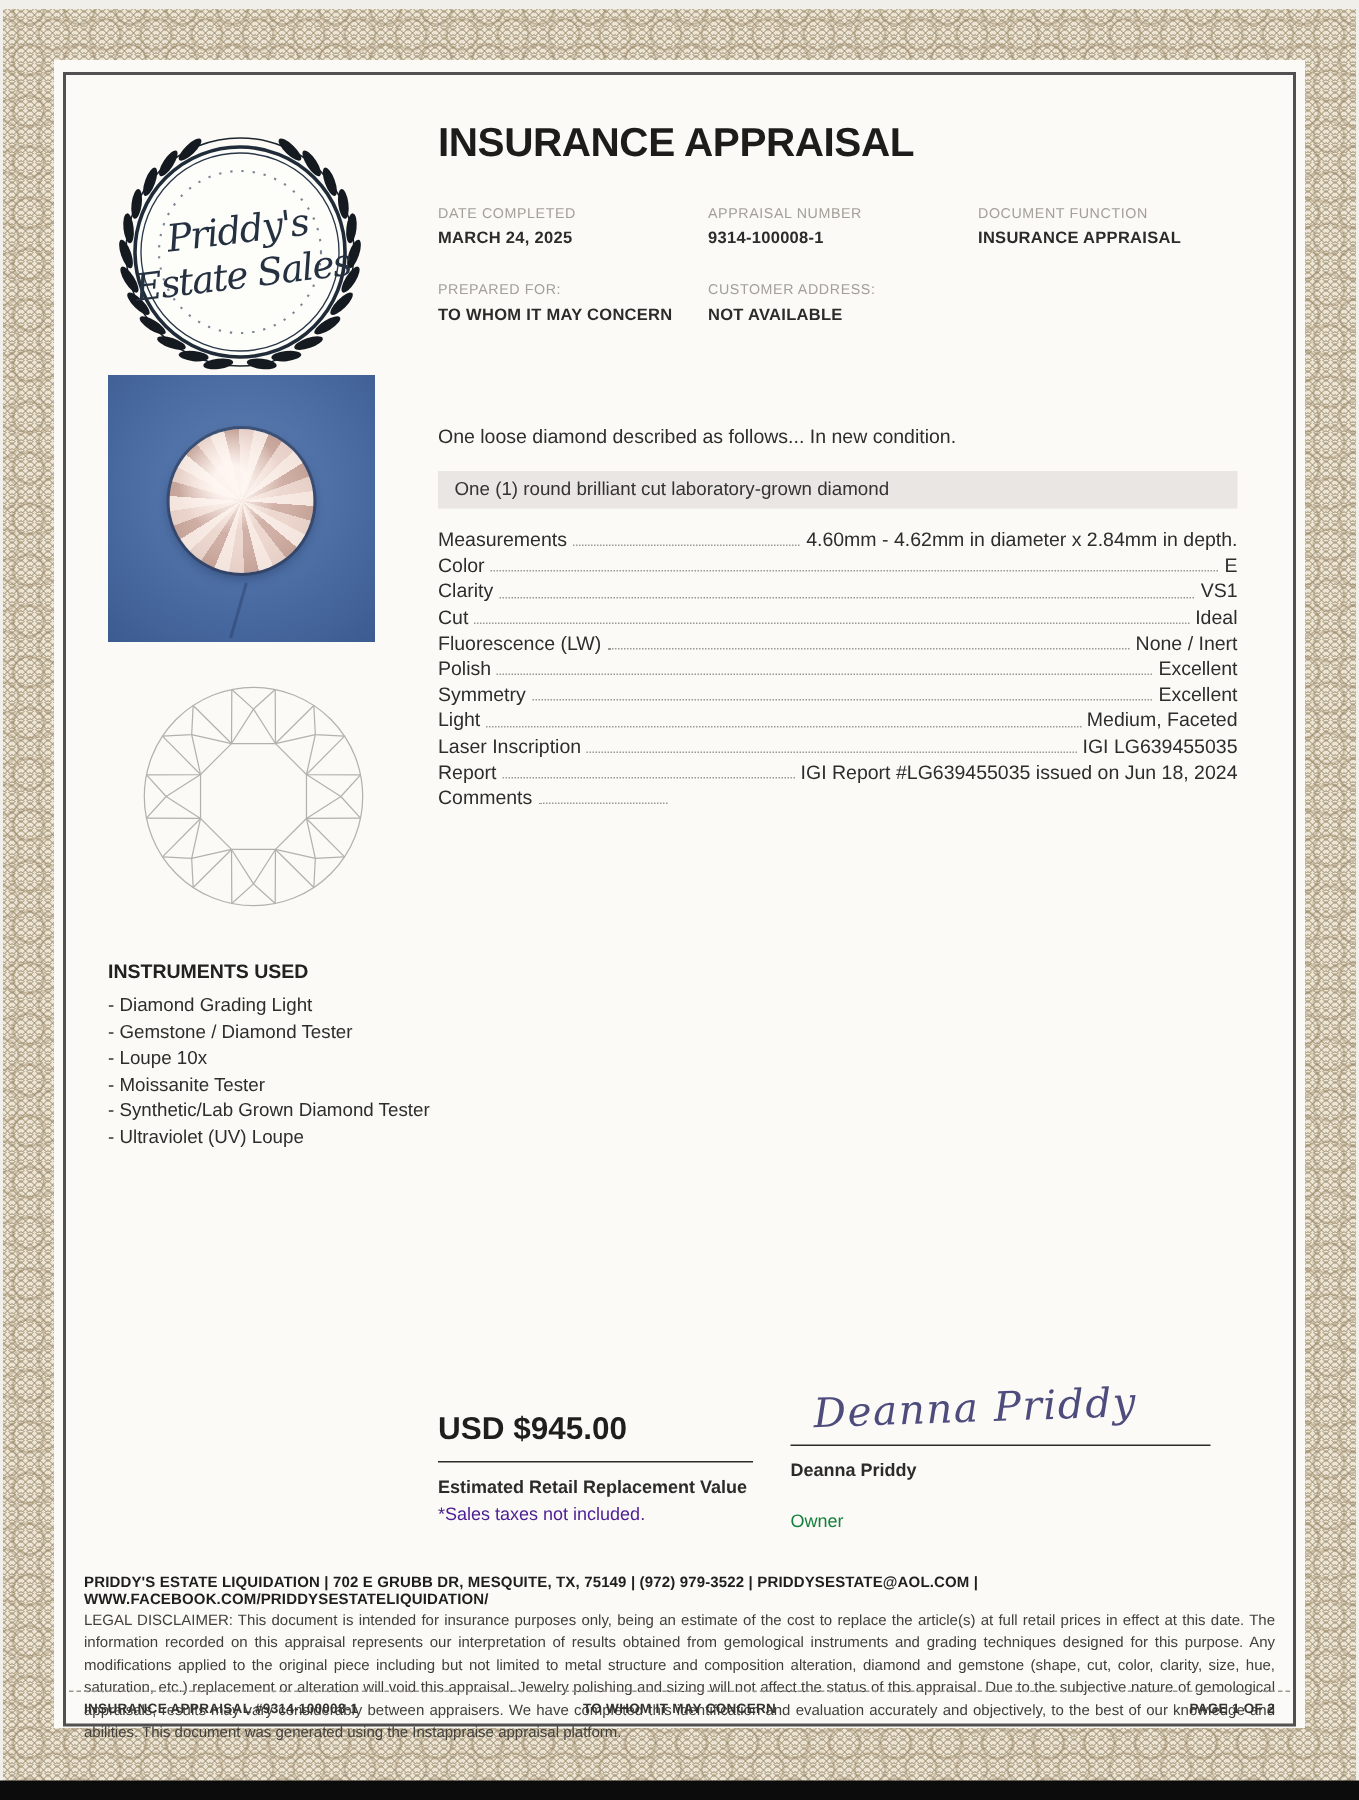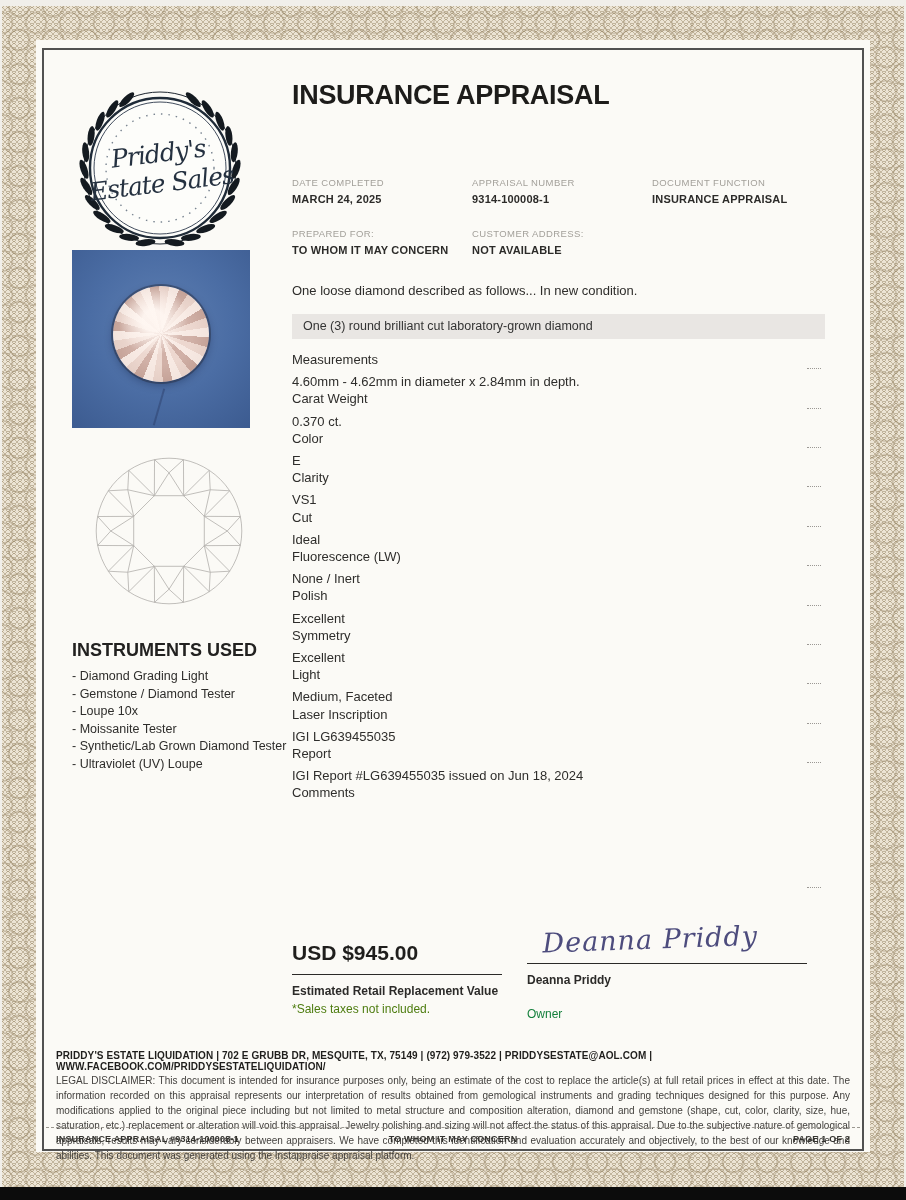--- a/index.html
+++ b/index.html
@@ -21,21 +21,21 @@
     background-size: 34px 34px, 34px 34px, 34px 34px, 34px 34px, 6px 6px, 6px 6px;
   }
   .paper { position:absolute; left:36px; right:36px; top:40px; bottom:48px; background:#fbfaf6; }
   .frame { position:absolute; left:42px; right:42px; top:48px; bottom:49px; border:2px solid #515151; }
   .black-strip { position:absolute; left:0; right:0; bottom:0; height:13px; background:#0c0c0c; }
 
   
   .logo-box { position:absolute; left:74px; top:82px; width:172px; height:172px; }
   .page-title { position:absolute; left:292px; top:80px; font-size:27px; font-weight:bold; color:#1d1c1a; letter-spacing:-0.3px; }
 
-  .meta-grid { position:absolute; left:292px; top:137px; width:535px; display:grid; grid-template-columns:180px 180px 175px; row-gap:23px;margin-top:40px; }
+  .meta-grid { position:absolute; left:292px; top:137px; width:535px; display:grid; grid-template-columns:180px 180px 175px; row-gap:23px; }
   .meta-label { font-size:9.5px; color:#a3a09a; letter-spacing:.4px; }
   .meta-value { font-size:11px; font-weight:bold; color:#2c2b29; margin-top:5px; letter-spacing:.2px; }
 
   
   .item-title { position:absolute; left:292px; top:246px; font-size:17px; font-weight:bold; color:#222120; }
   .item-desc  { position:absolute; left:292px; top:283px; font-size:13px; color:#2e2d2b; }
   .banner     { position:absolute; left:292px; top:314px; width:533px; background:var(--banner-bg,#e9e6e3); font-size:12.5px; color:#333; padding:5px 11px 6px; }
 
   
   .photo {
@@ -49,37 +49,37 @@
       repeating-conic-gradient(from 10deg, rgba(250,238,232,.85) 0deg 12deg, rgba(193,156,146,.60) 12deg 24deg, rgba(238,218,210,.75) 24deg 36deg),
       radial-gradient(circle, #e8cfc6 0 45%, #c9ab9f 72%, #977d73 100%);
     box-shadow: 0 0 0 2px rgba(38,44,62,.45), 0 3px 8px rgba(5,15,45,.35);
   }
   .thread { position:absolute; left:86px; top:138px; width:2px; height:38px; background:rgba(25,38,72,.30); transform:rotate(16deg); }
 
   .diagram { position:absolute; left:74px; top:440px; width:190px; height:182px; }
 
   
   .spec-list { position:absolute; left:292px; top:351px; width:533px; }
-  .spec-row { display:flex; align-items:baseline; font-size:13px; color:#2e2d2b; line-height:17.2px;flex-direction:column; }
+  .spec-row { display:flex; align-items:baseline; font-size:13px; color:#2e2d2b; line-height:17.2px; }
   .spec-dots { flex:1 1 auto; border-bottom:1.5px dotted #9b9894; margin:0 4px; align-self:flex-end; margin-bottom:4px; min-width:14px; }
   .spec-dots.short { flex:0 0 86px; }
   .spec-value { white-space:nowrap; }
   .spec-value.wrap { flex:1 1 auto; white-space:normal; }
 
   
   .instruments { position:absolute; left:72px; top:640px; width:230px; }
-  .instruments-title { font-size:18px; font-weight:bold; color:#222120; margin-bottom:7px; }
+  .instruments-title { font-size:13px; font-weight:bold; color:#222120; margin-bottom:7px; }
   .instrument-item { font-size:12.5px; color:#2e2d2b; line-height:17.5px; }
 
   
   .value-block { position:absolute; left:292px; top:941px; width:210px; }
   .value-amount { font-size:21px; font-weight:bold; color:#1f1e1c; }
   .value-line { border-bottom:1.5px solid #2b2a28; margin-top:9px; }
   .value-label { font-size:12px; font-weight:bold; color:#2c2b29; margin-top:9px; }
-  .value-note { font-size:12px; color:#4d7c0f; margin-top:4px; }
+  .value-note { font-size:12px; color:#4c1d95; margin-top:4px; }
 
   .sign-block { position:absolute; left:527px; top:928px; width:280px; }
   .sign-script { font-family:"DejaVu Serif", serif; font-style:italic; font-size:27px; color:var(--signature-ink,#4d4c7d); transform:rotate(-2deg); transform-origin:left bottom; padding-left:16px; letter-spacing:1px; }
   .sign-line { border-bottom:1.5px solid #2b2a28; margin-top:4px; }
   .sign-name { font-size:12px; font-weight:bold; color:#2c2b29; margin-top:9px; }
   .sign-role { font-size:12px; color:#15803d; margin-top:20px; }
 
   
   .company-line { position:absolute; left:56px; top:1050px; width:794px; font-size:10px; font-weight:bold; color:#1f1e1c; letter-spacing:.1px; }
   .disclaimer { position:absolute; left:56px; top:1073px; width:794px; font-size:10px; color:#413f3c; line-height:1.5; text-align:justify; }
@@ -153,21 +153,21 @@
       <div class="meta-label">PREPARED FOR:</div>
       <div class="meta-value">TO WHOM IT MAY CONCERN</div>
     </div>
     <div>
       <div class="meta-label">CUSTOMER ADDRESS:</div>
       <div class="meta-value">NOT AVAILABLE</div>
     </div>
   </div>
 
   <div class="item-desc">One loose diamond described as follows... In new condition.</div>
-  <div class="banner">One (3) round brilliant cut laboratory-grown diamond</div>
+  <div class="banner">One (1) round brilliant cut laboratory-grown diamond</div>
 
   <div class="photo">
     <div class="thread"></div>
     <div class="stone"></div>
   </div>
 
   <div class="diagram">
     <svg viewBox="0 0 200 200" width="190" height="182" fill="none" stroke="#b3b1ad" stroke-width="0.9">
       <circle cx="100" cy="100" r="80"></circle>
       <polygon points="138.8,116.1 116.1,138.8 83.9,138.8 61.2,116.1 61.2,83.9 83.9,61.2 116.1,61.2 138.8,83.9"></polygon>
@@ -177,25 +177,20 @@
     </svg>
   </div>
 
   <div class="spec-list">
     <div class="spec-row">
         <span>Measurements</span>
         <span class="spec-dots"></span>
         <span class="spec-value">4.60mm - 4.62mm in diameter x 2.84mm in depth.</span>
       </div>
     <div class="spec-row">
-        <span>Carat Weight</span>
-        <span class="spec-dots"></span>
-        <span class="spec-value">0.370 ct.</span>
-      </div>
-    <div class="spec-row">
         <span>Color</span>
         <span class="spec-dots"></span>
         <span class="spec-value">E</span>
       </div>
     <div class="spec-row">
         <span>Clarity</span>
         <span class="spec-dots"></span>
         <span class="spec-value">VS1</span>
       </div>
     <div class="spec-row">

